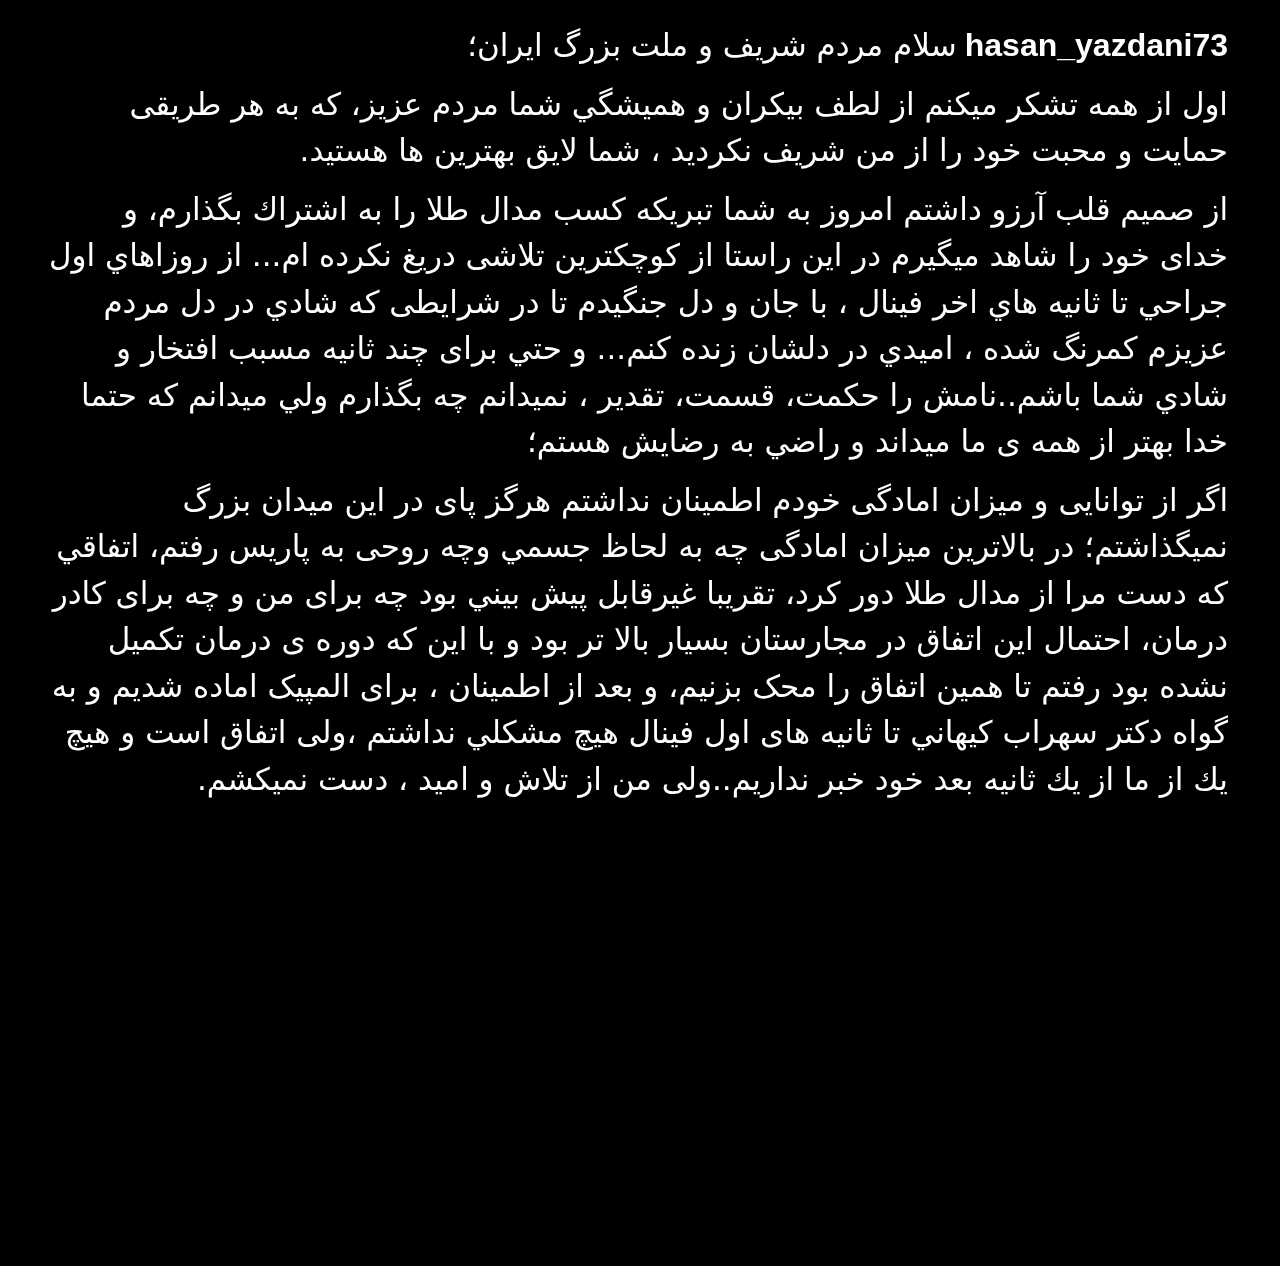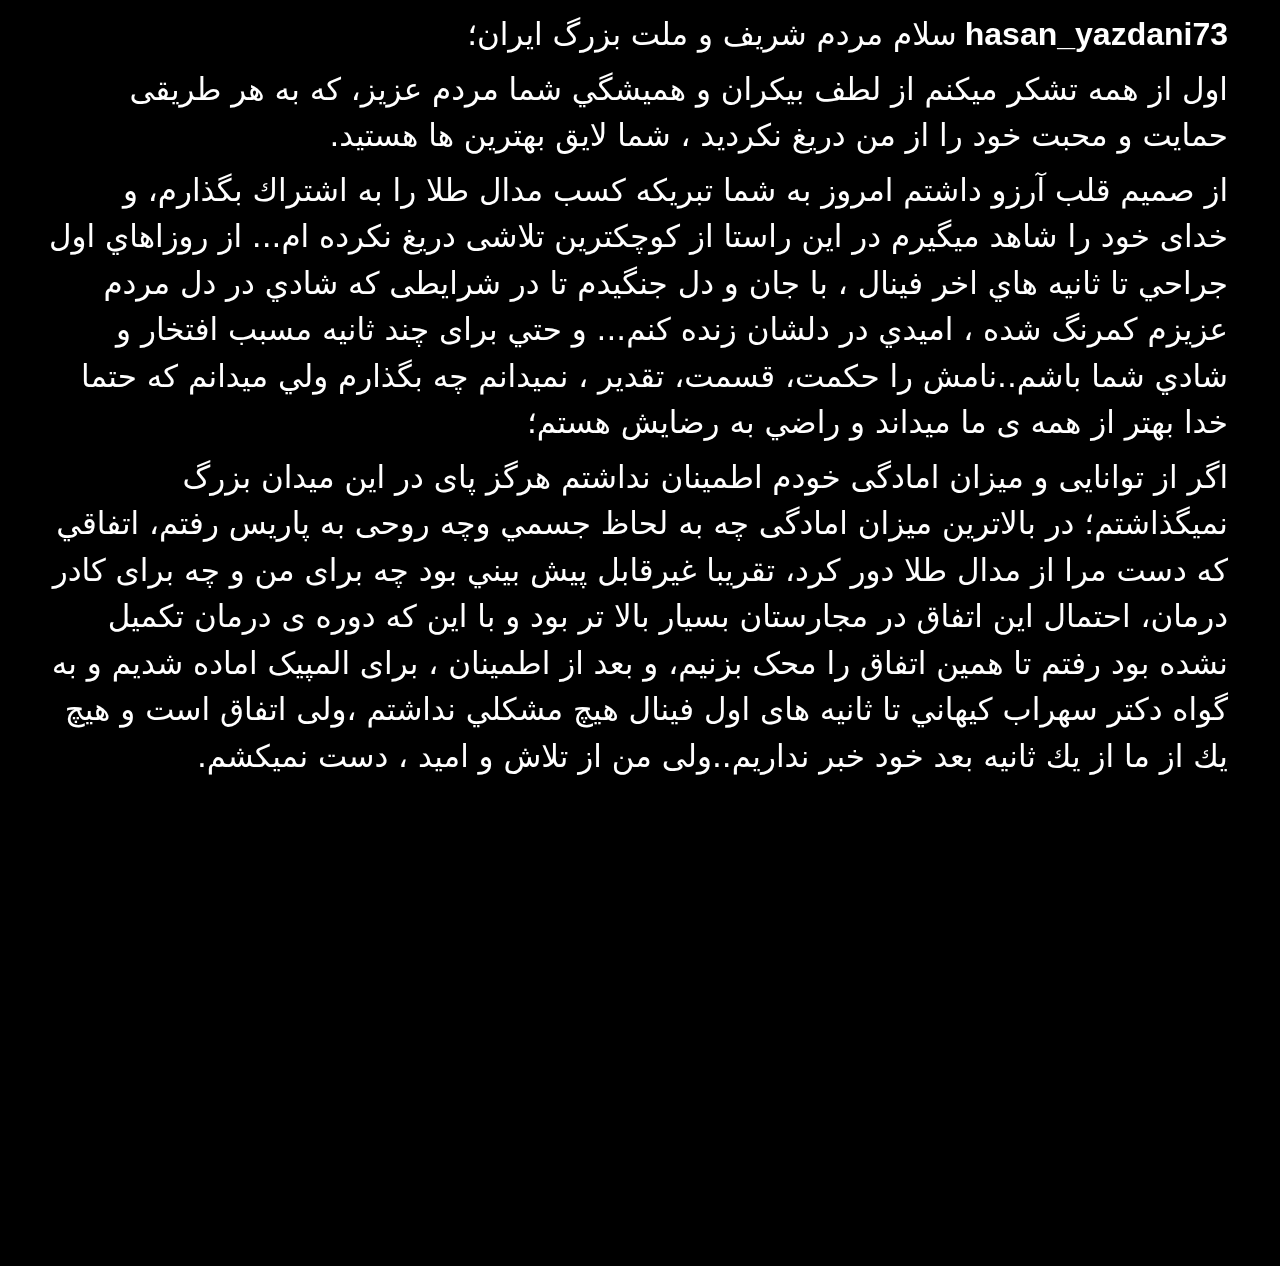--- a/index.html
+++ b/index.html
@@ -18,33 +18,33 @@
       position: absolute;
       left: 48px;
       top: 10px;
       width: 1180px;
       direction: rtl;
       text-align: right;
       font-size: 31px;
       line-height: 46.5px;
     }
     .para {
-      margin: 1px 0 8px 0;
+      margin: 12px 0 8px 0;
       text-align-last: right;
     }
     .username {
       font-family: "Liberation Sans", sans-serif;
       font-weight: bold;
       font-size: 32px;
       direction: ltr;
       unicode-bidi: isolate;
       margin-left: 8px;
     }
   </style>
 </head>
 <body>
 
 <div class="caption">
   <p class="para"><span class="username">hasan_yazdani73</span><span>سلام مردم شریف و ملت بزرگ ایران؛</span></p>
-  <p class="para">اول از همه تشکر میکنم از لطف بیکران و همیشگي شما مردم عزیز، که به هر طریقی  حمایت و محبت خود را از من دریغ نکردید ، شما لایق بهترین ها هستید.</p>
+  <p class="para">اول از همه تشکر میکنم از لطف بیکران و همیشگي شما مردم عزیز، که به هر طریقی  حمایت و محبت خود را از من شریف نکردید ، شما لایق بهترین ها هستید.</p>
   <p class="para">از صمیم قلب آرزو داشتم امروز به شما تبریکه کسب مدال طلا را به اشتراك بگذارم، و خدای خود را شاهد میگیرم در این راستا از کوچکترین تلاشی دریغ نکرده ام... از روزاهاي اول جراحي تا ثانیه هاي اخر فینال ، با جان و دل جنگیدم تا در شرایطی که شادي در دل مردم عزیزم کمرنگ شده ، امیدي در دلشان زنده کنم... و حتي برای چند ثانیه مسبب افتخار و شادي شما باشم..نامش را حکمت، قسمت، تقدیر ، نمیدانم چه بگذارم ولي میدانم که حتما خدا بهتر از همه ی ما میداند و راضي به رضایش هستم؛</p>
   <p class="para">اگر از توانایی و میزان امادگی خودم اطمینان نداشتم هرگز پای در این میدان بزرگ نمیگذاشتم؛ در بالاترین میزان امادگی چه به لحاظ جسمي وچه روحی به پاریس رفتم، اتفاقي که دست مرا از مدال طلا دور کرد، تقریبا غیرقابل پیش بیني بود چه برای من و چه برای کادر درمان، احتمال این اتفاق در مجارستان بسیار بالا تر بود و با این که دوره ی درمان تکمیل نشده بود رفتم تا همین اتفاق را محک بزنیم، و بعد از اطمینان ، برای المپیک اماده شدیم و به گواه دکتر سهراب کیهاني تا ثانیه های اول فینال هیچ مشکلي نداشتم ،ولی اتفاق است و هیچ یك از ما از یك ثانیه بعد خود خبر نداریم..ولی من از تلاش و امید ، دست نمیکشم.</p>
 </div>
 
 </body></html>

